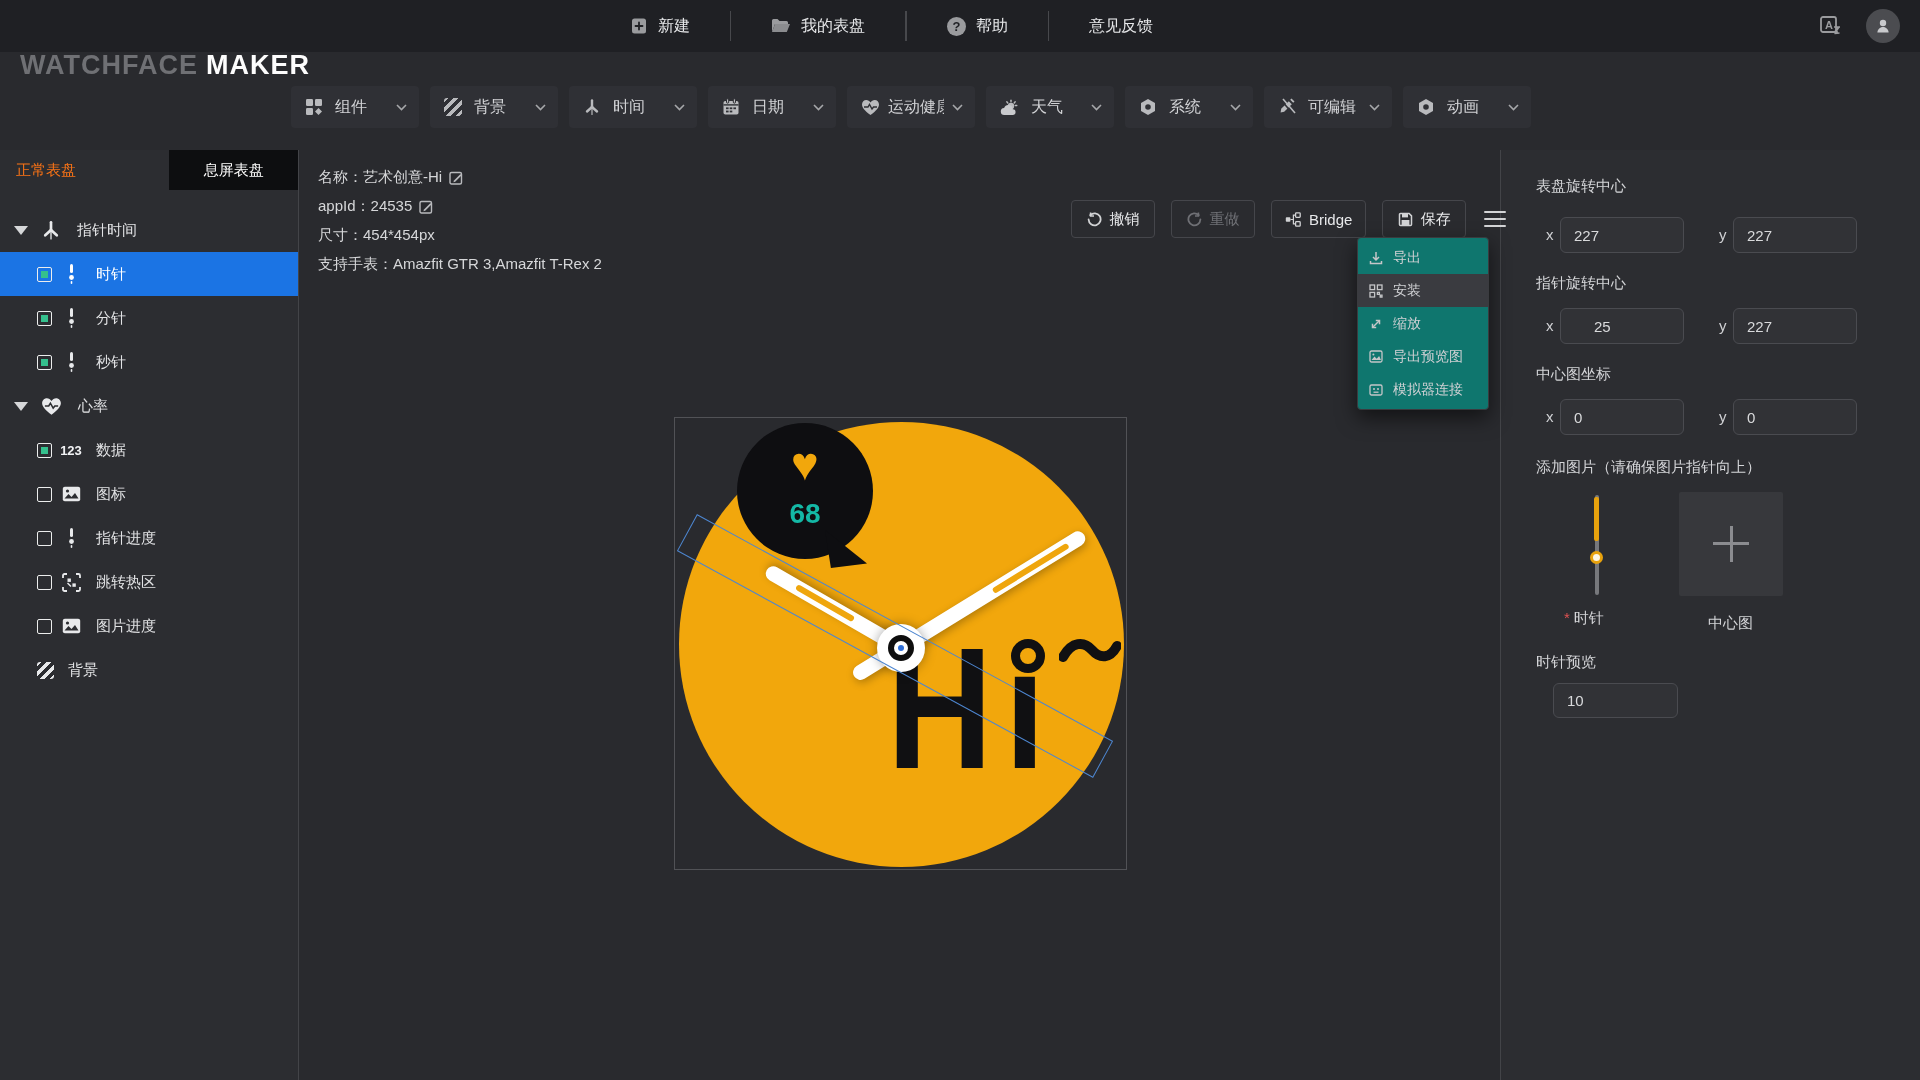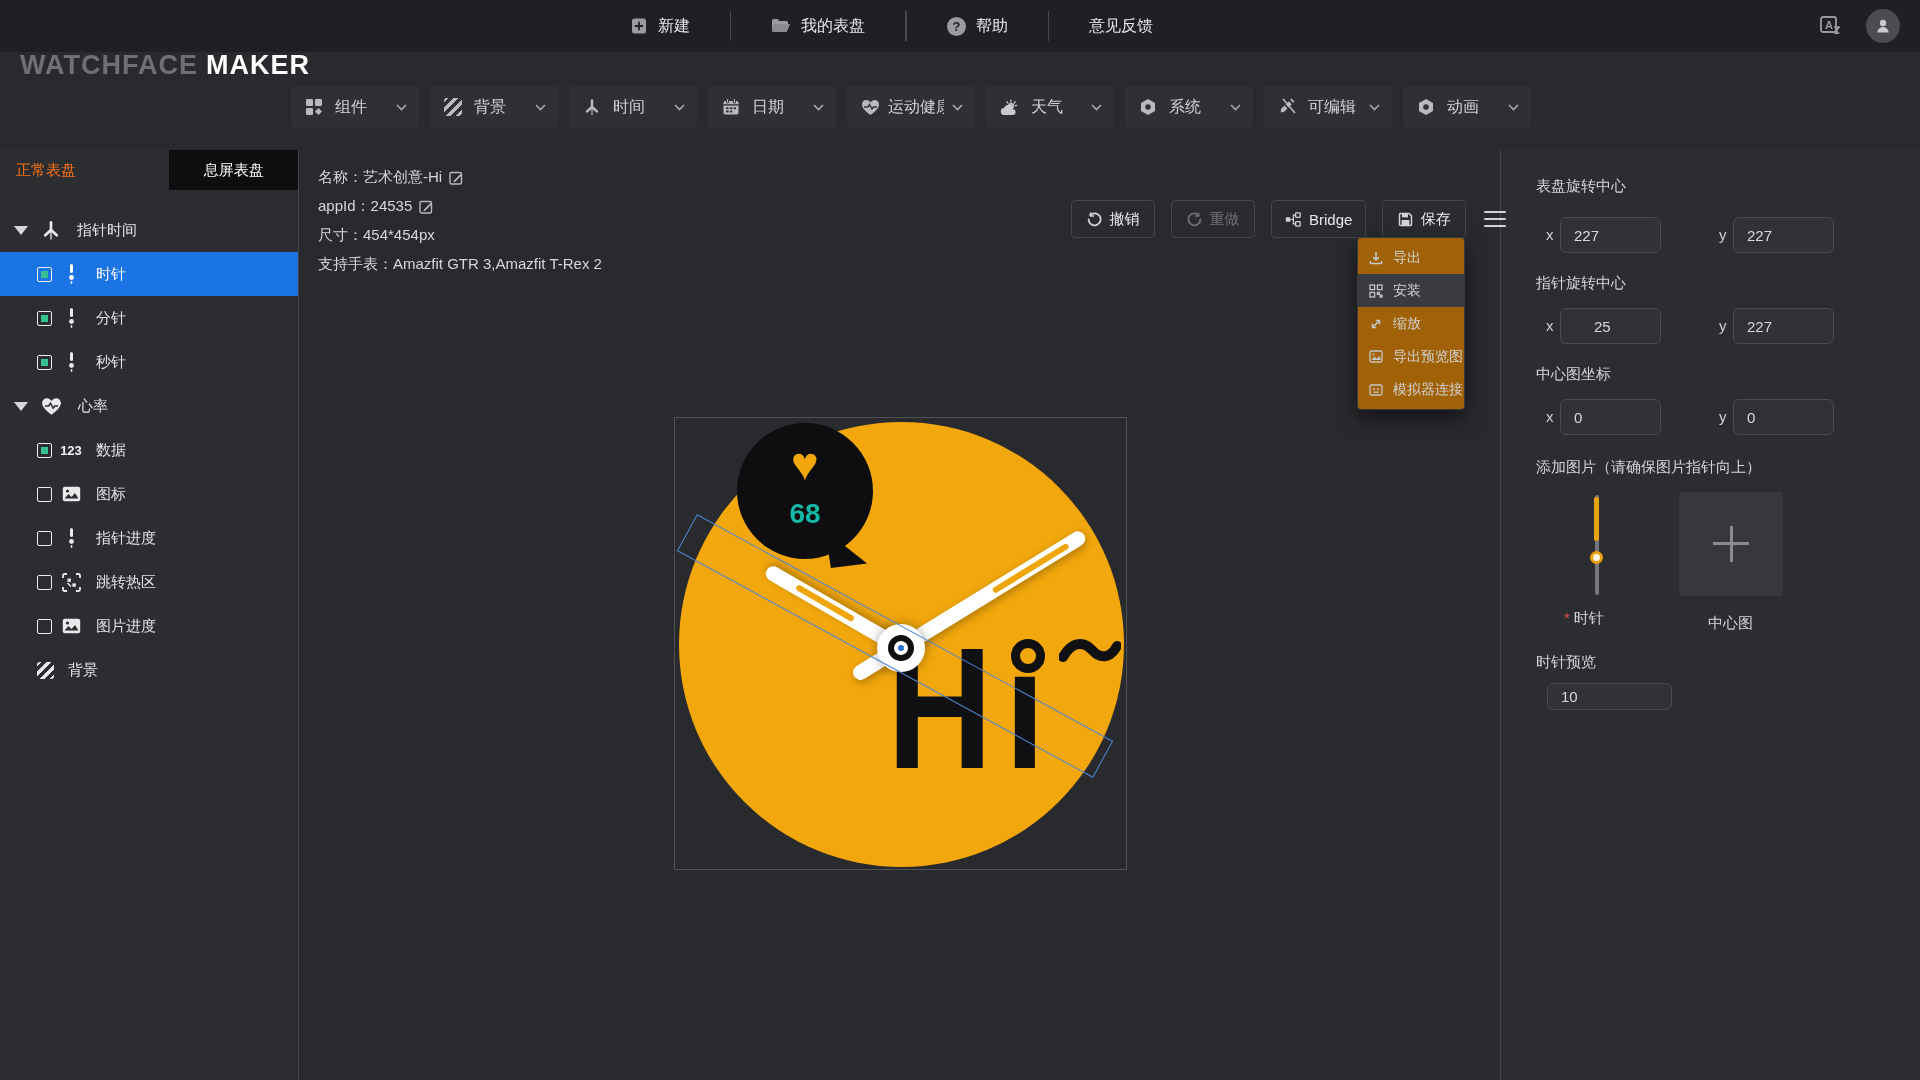--- a/index.html
+++ b/index.html
@@ -51,21 +51,21 @@
   .info { position:absolute; left:318px; top:162px; font-size:15px; line-height:29px; color:#d6d7d9; z-index:3; }
   .info .line { display:flex; align-items:center; gap:7px; }
   .edit-ic { cursor:pointer; margin-top:1px; }
 
   .action-bar { position:absolute; left:1071px; top:200px; display:flex; align-items:center; gap:16px; z-index:6; }
   .act-btn { height:38px; min-width:84px; padding:0 13px; background:#2a2b2f; border:1px solid #45464b; border-radius:4px; display:flex; align-items:center; justify-content:center; gap:8px; font-size:15px; color:#e7e8ea; cursor:pointer; }
   .act-btn.disabled { color:#6f7075; cursor:default; }
   .hamburger { width:22px; height:16px; display:flex; flex-direction:column; justify-content:space-between; cursor:pointer; margin-left:2px; }
   .hamburger span { height:2px; background:#d2d3d5; border-radius:1px; }
 
-  .menu { position:absolute; left:1357px; top:237px; width:108px; background:#a16207; border:1px solid #3a3b3f; border-radius:4px; box-shadow:0 8px 20px rgba(0,0,0,.55); padding:3px 0; z-index:30; }
+  .menu { position:absolute; left:1357px; top:237px; width:132px; background:#0f766e; border:1px solid #3a3b3f; border-radius:4px; box-shadow:0 8px 20px rgba(0,0,0,.55); padding:3px 0; z-index:30; }
   .menu-item { height:33px; display:flex; align-items:center; gap:10px; padding:0 11px; font-size:14px; color:#d0d1d4; cursor:pointer; white-space:nowrap; }
   .menu-item.active { background:#3a3b40; }
 
   
   .canvas-frame { position:absolute; left:674px; top:417px; width:453px; height:453px; border:1px solid #515256; z-index:2; }
   .watch { position:absolute; left:4px; top:4px; width:445px; height:445px; border-radius:50%; background:#F2A70C; }
   .bubble { position:absolute; left:62px; top:5px; width:136px; height:136px; border-radius:50%; background:#0e0e11; }
   .bubble-tail { position:absolute; left:150px; top:112px; width:42px; height:38px; background:#0e0e11; clip-path:polygon(0 0, 100% 88%, 14% 100%); }
   .bubble-heart { position:absolute; left:62px; top:22px; width:136px; text-align:center; font-size:47px; color:#F2A70C; line-height:1; }
   .bubble-rate { position:absolute; left:62px; top:80px; width:136px; text-align:center; font-size:28px; font-weight:bold; color:#14b8a6; }
@@ -80,21 +80,21 @@
   .hand-b .stripe { left:55px; width:66px; }
   .cap1 { position:absolute; left:202px; top:206px; width:48px; height:48px; border-radius:50%; background:#fff; box-shadow:0 0 12px rgba(0,0,0,.35); }
   .cap2 { position:absolute; left:213px; top:217px; width:26px; height:26px; border-radius:50%; border:6px solid #0e0e0e; background:#fff; }
   .cap-dot { position:absolute; left:223px; top:227px; width:6px; height:6px; border-radius:50%; background:#2f6fd8; }
   .sel-rect { position:absolute; left:-17px; top:207px; width:474px; height:42px; border:1px solid #4d86d0; transform:rotate(28.6deg); pointer-events:none; }
 
   
   .panel { position:absolute; left:1500px; top:150px; right:0; bottom:0; background:#2c2d31; border-left:1px solid #434448; z-index:4; }
   .p-title { position:absolute; left:35px; font-size:15px; color:#d4d5d8; white-space:nowrap; }
   .axis-lbl { position:absolute; font-size:15px; color:#cfd0d3; }
-  .p-input { position:absolute; width:101px; height:36px; background:#313236; border:1px solid #4a4b50; border-radius:6px; color:#d9dadc; font-size:15px; padding:0 13px; font-family:"Liberation Sans",sans-serif; outline:none; }
+  .p-input { position:absolute; width:124px; height:36px; background:#313236; border:1px solid #4a4b50; border-radius:6px; color:#d9dadc; font-size:15px; padding:0 13px; font-family:"Liberation Sans",sans-serif; outline:none; }
   .thumb-hand { position:absolute; left:89px; top:345px; width:13px; height:100px; cursor:pointer; }
   .thumb-hand .rod { position:absolute; left:4.5px; top:0; width:4px; height:100px; background:#77787c; border-radius:2px; }
   .thumb-hand .rod-o { position:absolute; left:4px; top:2px; width:5px; height:44px; background:#E8A20D; border-radius:2px; }
   .thumb-hand .ring { position:absolute; left:0; top:56px; width:13px; height:13px; border:3.5px solid #E8A20D; border-radius:50%; background:#fdf6e6; }
   .plus-box { position:absolute; left:178px; top:342px; width:104px; height:104px; background:#37383c; border-radius:2px; cursor:pointer; }
   .plus-box .pb1 { position:absolute; left:34px; top:50px; width:36px; height:3px; background:#8b8c90; }
   .plus-box .pb2 { position:absolute; left:50.5px; top:34px; width:3px; height:36px; background:#8b8c90; }
   .img-lbl { position:absolute; font-size:15px; color:#d4d5d8; }
   .star { color:#e05252; margin-right:4px; }
 </style>
@@ -643,17 +643,17 @@
       <span class="pb1"></span>
       <span class="pb2"></span>
     </div>
 
     <div class="img-lbl" style="left:63px; top:459px;">
       <span class="star">*</span><span>时针</span>
     </div>
     <div class="img-lbl" style="left:207px; top:464px;">中心图</div>
 
     <div class="p-title" style="top:503px;">时针预览</div>
-    <input class="p-input" style="left: 46px; top: 533px; width: 125px; height: 27px;" value="10">
+    <input class="p-input" style="left: 52px; top: 533px; width: 125px; height: 35px;" value="10">
 
   </div>
 
 </div>
 
 </body></html>

